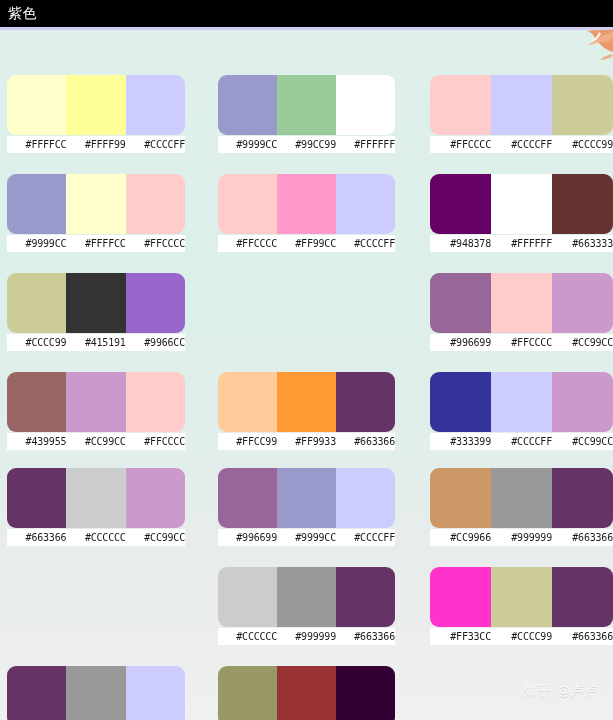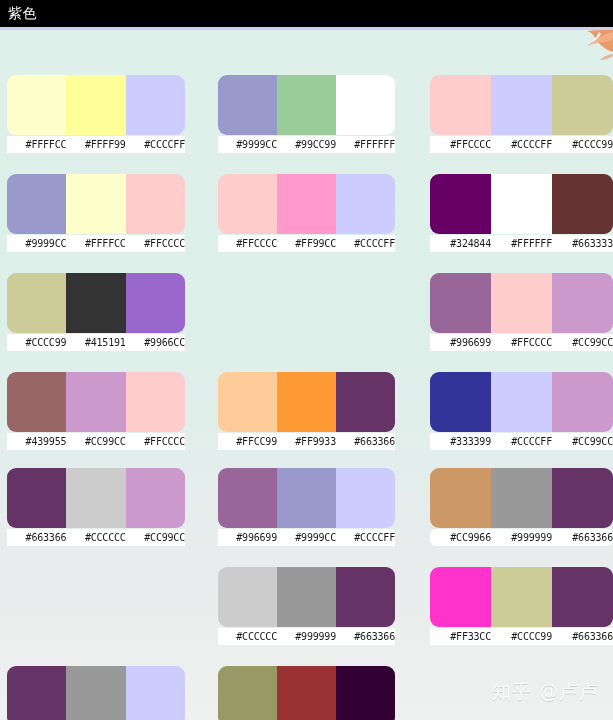--- a/index.html
+++ b/index.html
@@ -121,21 +121,21 @@
     letter-spacing: -0.2px;
     white-space: nowrap;
   }
 
   
   .watermark {
     position: absolute;
     right: 14px;
     bottom: 18px;
     font-family: "DejaVu Sans", "Liberation Sans", sans-serif;
-    font-size: 19px;
+    font-size: 13px;
     line-height: 22px;
     color: #ffffff;
     opacity: 0.78;
     letter-spacing: 1px;
     text-shadow: 0 1px 0 rgba(140,150,150,0.45);
     pointer-events: none;
     white-space: nowrap;
   }
 </style>
 </head>
@@ -218,21 +218,21 @@
             <div class="label">#CCCCFF</div>
           </div>
         </div>
         <div class="card" style="left: 430px; width: 183px; top: 144px; height: 78px;">
           <div class="swatches" style="height: 60px;">
             <div class="swatch" title="#660066" style="background: rgb(102, 0, 102);"></div>
             <div class="swatch" title="#FFFFFF" style="background: rgb(255, 255, 255);"></div>
             <div class="swatch" title="#663333" style="background: rgb(102, 51, 51);"></div>
           </div>
           <div class="labels" style="height: 17px;">
-            <div class="label">#324844</div>
+            <div class="label">#948378</div>
             <div class="label">#FFFFFF</div>
             <div class="label">#663333</div>
           </div>
         </div>
         <div class="card" style="left: 7px; width: 178px; top: 243px; height: 78px;">
           <div class="swatches" style="height: 60px;">
             <div class="swatch" title="#CCCC99" style="background: rgb(204, 204, 153);"></div>
             <div class="swatch" title="#333333" style="background: rgb(51, 51, 51);"></div>
             <div class="swatch" title="#9966CC" style="background: rgb(153, 102, 204);"></div>
           </div>
@@ -313,21 +313,21 @@
             <div class="label">#9999CC</div>
             <div class="label">#CCCCFF</div>
           </div>
         </div>
         <div class="card" style="left: 430px; width: 183px; top: 438px; height: 78px;">
           <div class="swatches" style="height: 60px;">
             <div class="swatch" title="#CC9966" style="background: rgb(204, 153, 102);"></div>
             <div class="swatch" title="#999999" style="background: rgb(153, 153, 153);"></div>
             <div class="swatch" title="#663366" style="background: rgb(102, 51, 102);"></div>
           </div>
-          <div class="labels" style="height: 17px; border-radius: 6px;">
+          <div class="labels" style="height: 17px;">
             <div class="label">#CC9966</div>
             <div class="label">#999999</div>
             <div class="label">#663366</div>
           </div>
         </div>
         <div class="card" style="left: 218px; width: 177px; top: 537px; height: 78px;">
           <div class="swatches" style="height: 60px;">
             <div class="swatch" title="#CCCCCC" style="background: rgb(204, 204, 204);"></div>
             <div class="swatch" title="#999999" style="background: rgb(153, 153, 153);"></div>
             <div class="swatch" title="#663366" style="background: rgb(102, 51, 102);"></div>

